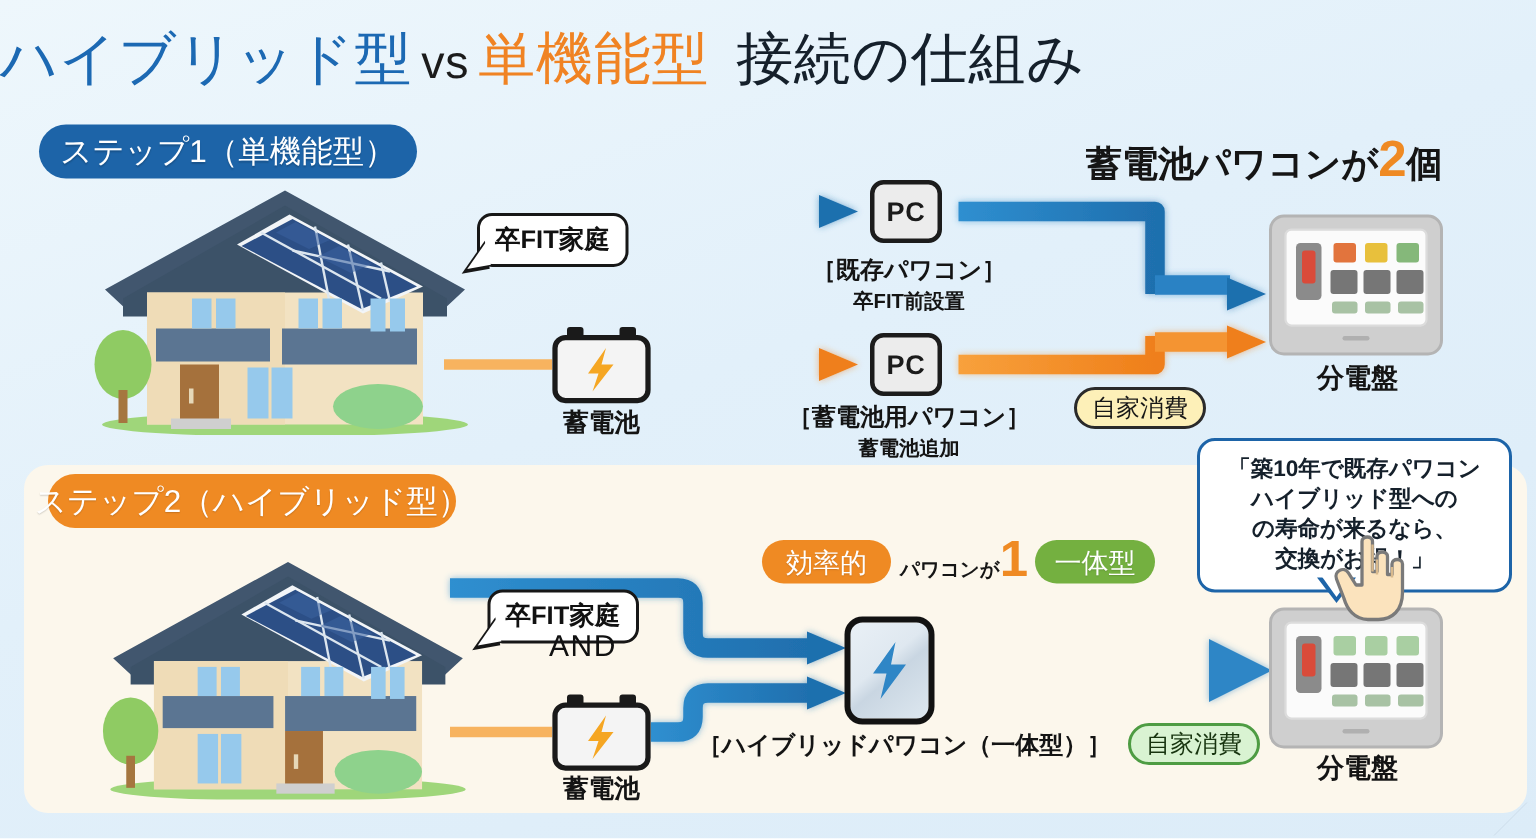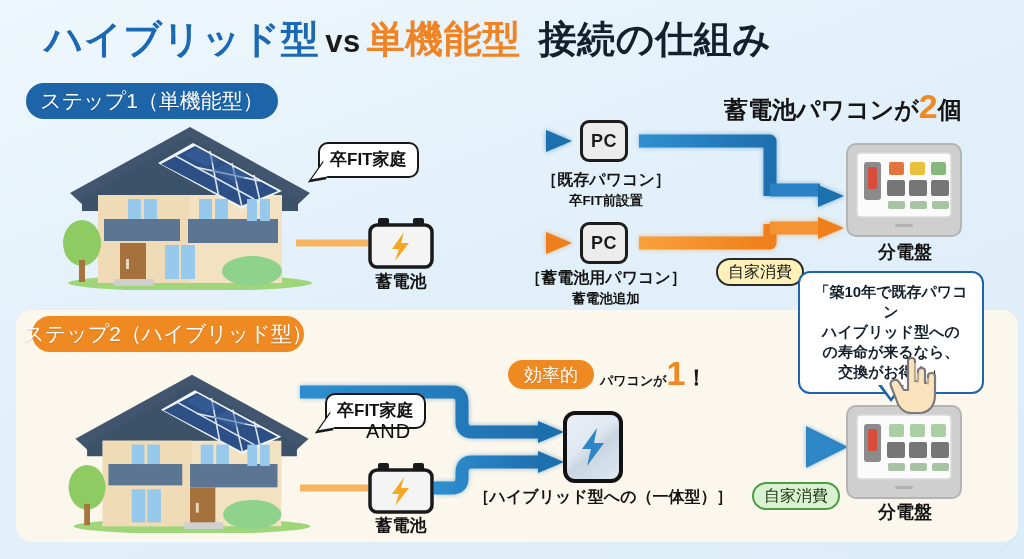--- a/index.html
+++ b/index.html
@@ -12,22 +12,21 @@
   #stage {
     position: relative;
     width: 1024px; height: 559px;
     background: linear-gradient(160deg,#eef7fc 0%,#e2f0fa 45%,#dcecf8 100%);
     overflow: hidden;
   }
 
   
   .title {
     position: absolute; top: 14px; left: 0; width: 816px;
-    text-align: center;
-    font-size: 38px; font-weight: bold; letter-spacing: .5px;
+    font-size: 38px; font-weight: normal; letter-spacing: .5px;
     white-space: nowrap;
   }
   .t-blue   { color: #1c69b3; }
   .t-vs     { color: #1b1b1b; font-size: 31px; padding: 0 6px; }
   .t-orange { color: #f08323; }
   .t-dark   { color: #15202b; padding-left: 18px; }
 
   
   .panel-step2 {
     position: absolute; left: 16px; top: 310px;
@@ -176,22 +175,22 @@
 
   
   #and-label {
     position: absolute; left: 366px; top: 420px;
     font-size: 20px; font-weight: normal; color: #111;
     letter-spacing: 1px;
   }
 
   
   #advice-bubble {
-    position: absolute; left: 798px; top: 271px;
-    width: 186px; padding: 9px 8px 10px 8px;
+    position: absolute; left: 798px; top: 292px;
+    width: 210px; padding: 9px 8px 10px 8px;
     background: #fff;
     border: 2.5px solid #1d64a8;
     border-radius: 12px;
     text-align: center;
     font-size: 15px; font-weight: bold; color: #15202b;
     line-height: 1.33;
   }
   #advice-tail {
     position: absolute; left: 878px; top: 385px;
     width: 0; height: 0;
@@ -472,28 +471,29 @@
       <rect x="4" y="9" width="62" height="42" rx="7" fill="#f4f4f4" stroke="#1a1a1a" stroke-width="3.5"></rect>
       <polygon points="38,16 26,33 33,33 29,45 43,27 35,27" fill="#f5a623"></polygon>
     </svg>
   </div>
   <div class="batt-label" style="left:346px; top:514px;">蓄電池</div>
 
   <div class="pill" id="pill-kouritsu">効率的</div>
   <div id="count-one">
     <span class="small">パワコンが</span><span class="big">1</span><span class="bang">！</span>
   </div>
+  <div class="pill" id="pill-ittai">一体型</div>
 
   <div id="hybrid-inverter">
     <svg width="34" height="44" viewBox="0 0 34 44">
       <polygon points="21,3 6,24 15,24 11,41 28,18 18,18" fill="#2f86c6"></polygon>
     </svg>
   </div>
   <div class="pc-caption" style="left:458px; top:487px; width:290px;">
-    <span class="l1">［ハイブリッド型への（一体型）］</span>
+    <span class="l1">［ハイブリッドパワコン（一体型）］</span>
   </div>
 
   <div class="pill" id="pill-jika2">自家消費</div>
 
   <div class="dboard" style="left:845px; top:404px;">
     <svg width="118" height="96" viewBox="0 0 118 96">
       <rect x="2" y="2" width="114" height="92" rx="9" fill="#cfcfcf" stroke="#b4b4b4" stroke-width="2"></rect>
       <rect x="12" y="11" width="94" height="64" rx="4" fill="#fbfbfb" stroke="#dcdcdc" stroke-width="1.5"></rect>
       <rect x="19" y="20" width="17" height="38" rx="3" fill="#8b8b8b"></rect>
       <rect x="23" y="25" width="9" height="22" rx="2" fill="#d94b3a"></rect>

